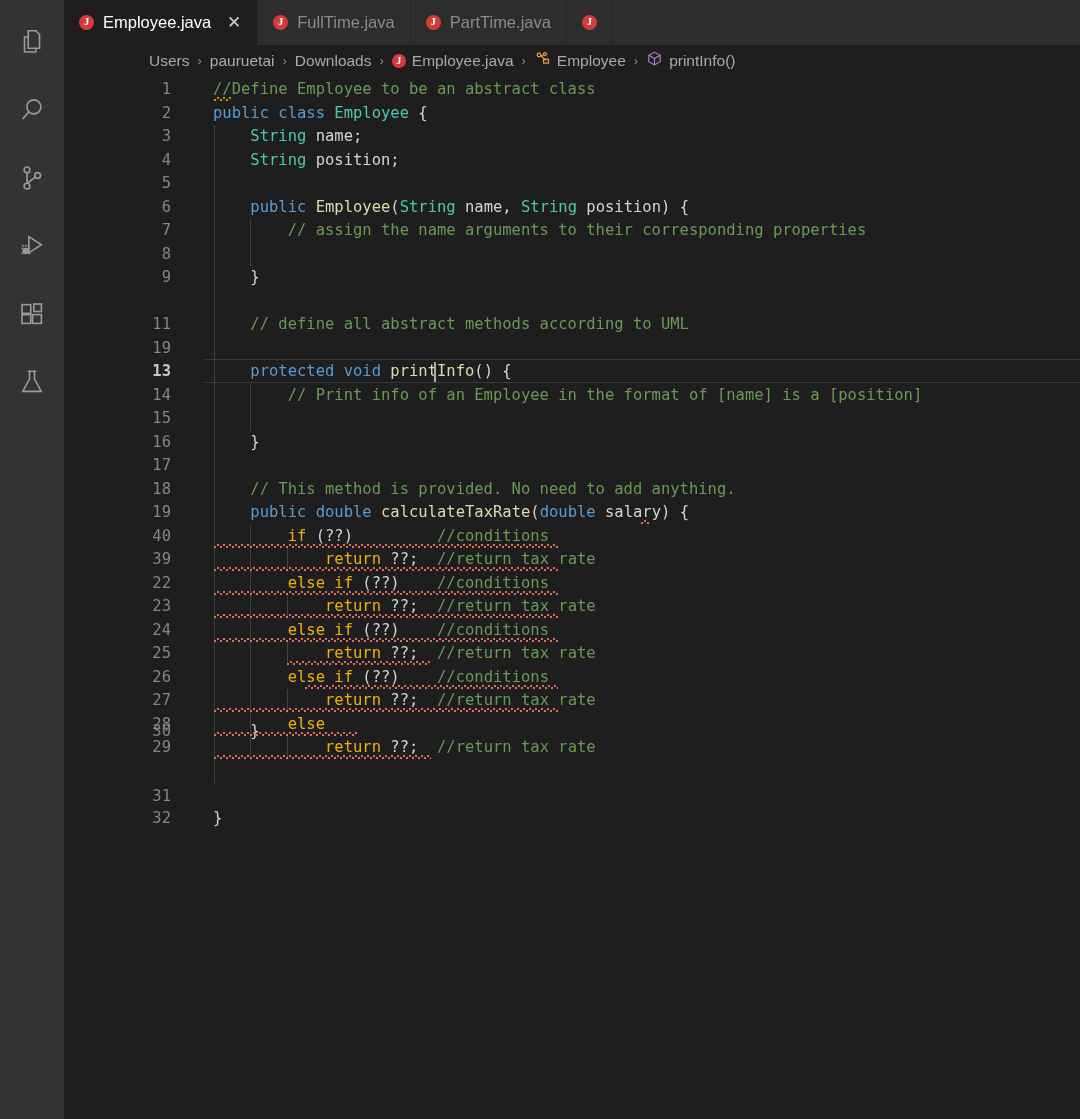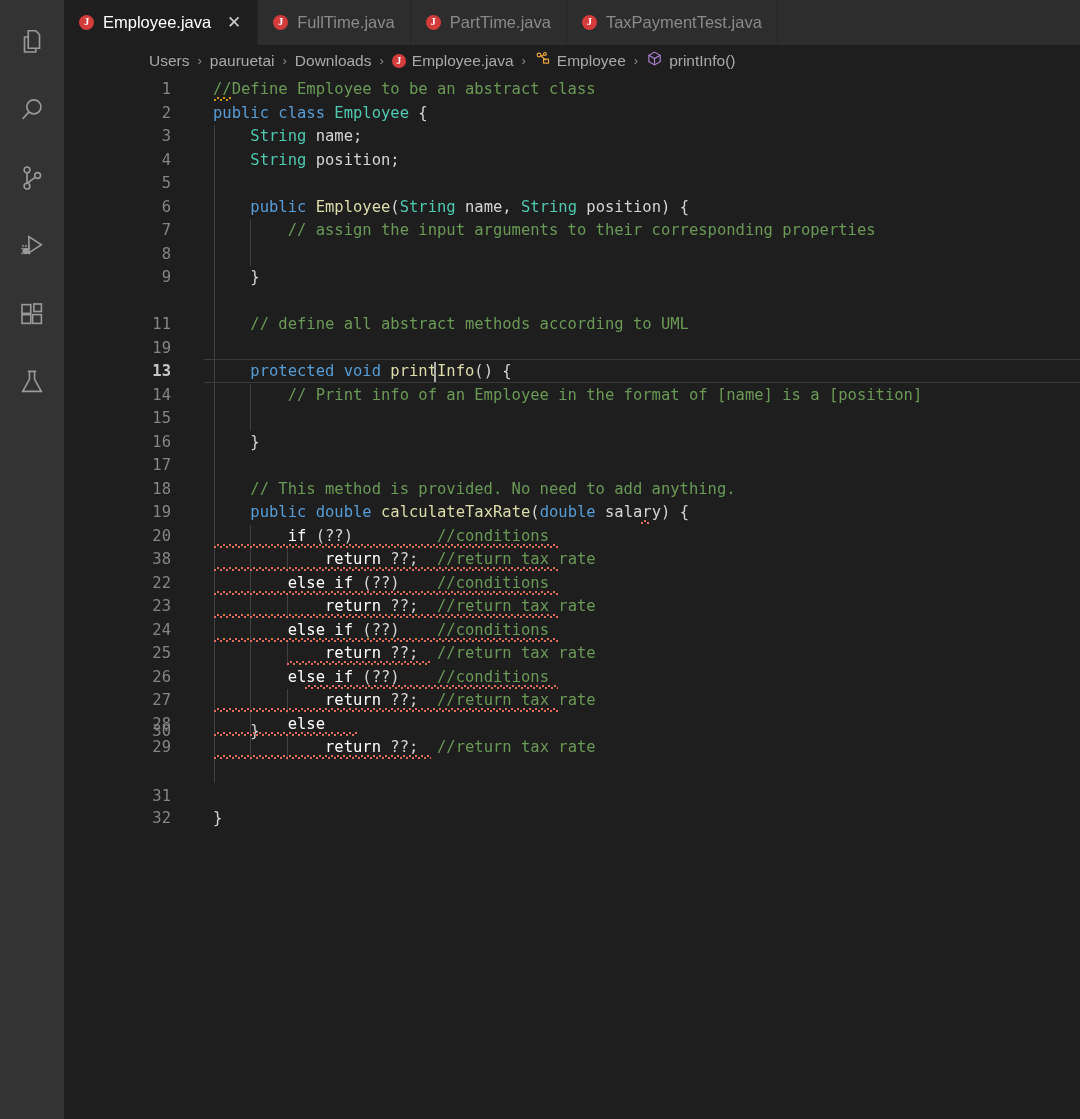--- a/index.html
+++ b/index.html
@@ -172,21 +172,21 @@
     left: 140px;
     right: 0;
     height: 23.5px;
     border-top: 1px solid #3a3a3a;
     border-bottom: 1px solid #3a3a3a;
     pointer-events: none;
   }
 
   
   .kw   { color: #569CD6; }   
-  .ctl  { color: #ffffff; }   
+  .ctl  { color: #eab308; }   
   .typ  { color: #4EC9B0; }   
   .fn   { color: #DCDCAA; }   
   .cmt  { color: #6A9955; margin-top: 12px; }   
   .pl   { color: #D4D4D4; }   
 
   
   .guide {
     position: absolute;
     width: 1px;
     background: #404040;
@@ -301,21 +301,20 @@
         <span class="tab-label">FullTime.java</span>
       </div>
 
       <div class="tab">
         <span class="java-icon">J</span>
         <span class="tab-label">PartTime.java</span>
       </div>
 
       <div class="tab">
         <span class="java-icon">J</span>
-        <span class="tab-label">TaxPaymentTest.java</span>
       </div>
 
     </div>
 
     <div id="breadcrumb">
 
       <span class="bc-seg">
         <span>Users</span>
       </span>
       <span class="bc-sep">›</span>
@@ -384,21 +383,21 @@
           <div class="line-row" style="top: 96px;">
             <div class="ln">5</div>
             <div class="code"></div>
           </div>
           <div class="line-row" style="top: 119.5px;">
             <div class="ln">6</div>
             <div class="code"><span class="pl">    </span><span class="kw">public</span><span class="pl"> </span><span class="fn">Employee</span><span class="pl">(</span><span class="typ">String</span><span class="pl"> </span><span class="pl">name</span><span class="pl">, </span><span class="typ">String</span><span class="pl"> </span><span class="pl">position</span><span class="pl">) {</span></div>
           </div>
           <div class="line-row" style="top: 143px;">
             <div class="ln">7</div>
-            <div class="code"><span class="pl">        </span><span class="cmt">// assign the input arguments to their corresponding properties</span></div>
+            <div class="code"><span class="pl">        </span><span class="cmt">// assign the name arguments to their corresponding properties</span></div>
           </div>
           <div class="line-row" style="top: 166.5px;">
             <div class="ln">8</div>
             <div class="code"></div>
           </div>
           <div class="line-row" style="top: 190px;">
             <div class="ln">9</div>
             <div class="code"><span class="pl">    }</span></div>
           </div>
           <div class="line-row" style="top: 237px;">
@@ -431,25 +430,25 @@
           </div>
           <div class="line-row" style="top: 401.5px;">
             <div class="ln">18</div>
             <div class="code"><span class="pl">    </span><span class="cmt">// This method is provided. No need to add anything.</span></div>
           </div>
           <div class="line-row" style="top: 425px;">
             <div class="ln">19</div>
             <div class="code"><span class="pl">    </span><span class="kw">public</span><span class="pl"> </span><span class="kw">double</span><span class="pl"> </span><span class="fn">calculateTaxRate</span><span class="pl">(</span><span class="kw">double</span><span class="pl"> </span><span class="pl">salary</span><span class="pl">) {</span></div>
           </div>
           <div class="line-row" style="top: 448.5px;">
-            <div class="ln">20</div>
+            <div class="ln">40</div>
             <div class="code"><span class="pl">        </span><span class="ctl">if</span><span class="pl"> (??)         </span><span class="cmt">//conditions</span></div>
           </div>
           <div class="line-row" style="top: 472px;">
-            <div class="ln">38</div>
+            <div class="ln">39</div>
             <div class="code"><span class="pl">            </span><span class="ctl">return</span><span class="pl"> ??;  </span><span class="cmt">//return tax rate</span></div>
           </div>
           <div class="line-row" style="top: 495.5px;">
             <div class="ln">22</div>
             <div class="code"><span class="pl">        </span><span class="ctl">else</span><span class="pl"> </span><span class="ctl">if</span><span class="pl"> (??)    </span><span class="cmt">//conditions</span></div>
           </div>
           <div class="line-row" style="top: 519px;">
             <div class="ln">23</div>
             <div class="code"><span class="pl">            </span><span class="ctl">return</span><span class="pl"> ??;  </span><span class="cmt">//return tax rate</span></div>
           </div>

